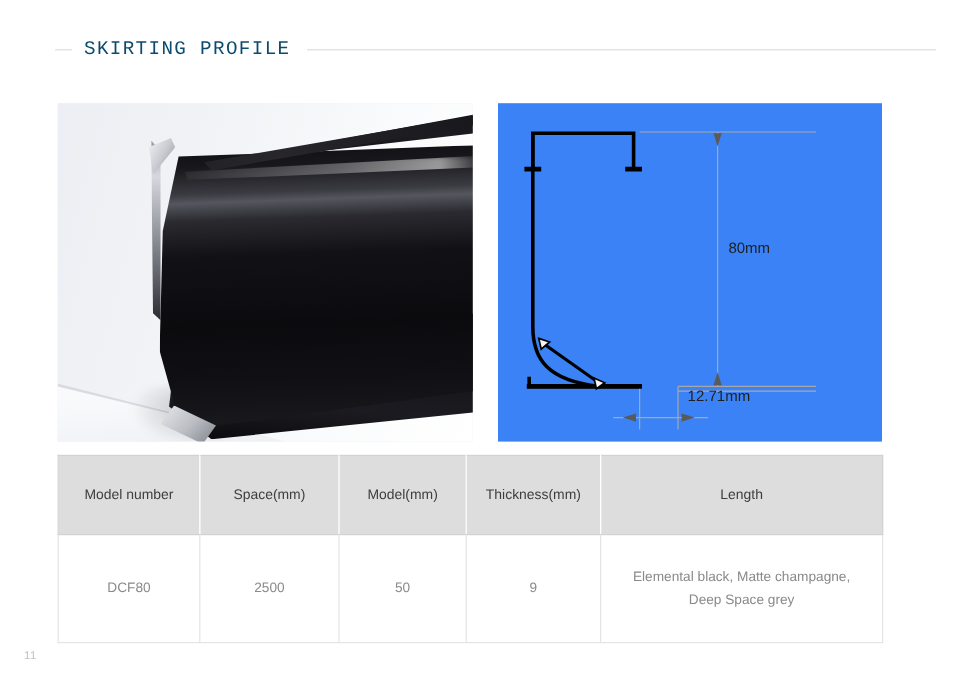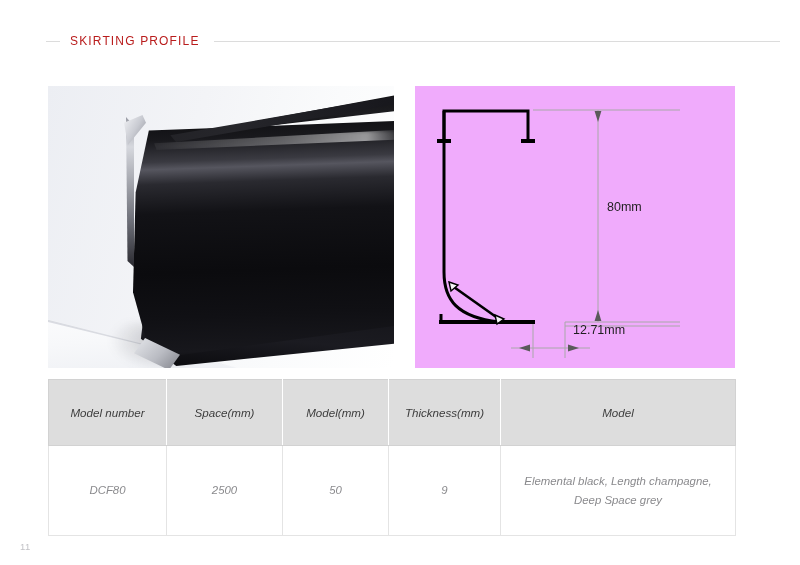--- a/index.html
+++ b/index.html
@@ -30,26 +30,27 @@
     align-items: center;
   }
   .title-rule {
     height: 1px;
     background: #dcdcdc;
     flex: 0 0 auto;
   }
   .title-rule.left  { width: 14px; }
   .title-rule.right { flex: 1 1 auto; margin-left: 14px; }
   #section-title {
-    font-size: 12px;
+    font-size: 16px;
     letter-spacing: 1.15px;
-    color: #b91c1c;
+    color: #0c4a6e;
     white-space: nowrap;
     margin-left: 10px;
     font-weight: 400;
+    font-family: Liberation Mono, monospace;
   }
 
   
   #photo-panel {
     position: absolute;
     left: 48px;
     top: 86px;
     width: 346px;
     height: 282px;
     background: #f2f2f4;
@@ -176,33 +177,32 @@
     background: radial-gradient(ellipse at 60% 40%, rgba(60,62,70,0.30) 0%, rgba(60,62,70,0) 72%);
     filter: blur(3px);
   }
 
   #drawing-panel {
     position: absolute;
     left: 415px;
     top: 86px;
     width: 320px;
     height: 282px;
-    background: #f0abfc;
+    background: #3b82f6;
   }
   #drawing-panel svg { display: block; }
 
   
   #spec-table {
     position: absolute;
     left: 48px;
     top: 379px;
     width: 687px;
     border-collapse: collapse;
     table-layout: fixed;
-    font-style: italic;
   }
   #spec-table th,
   #spec-table td {
     border: 1px solid #e4e4e4;
     text-align: center;
     vertical-align: middle;
     font-weight: 400;
   }
   #spec-table thead th {
     background: #dddddd;
@@ -326,29 +326,29 @@
         <col class="col-hei">
       <col class="col-thk">
         <col class="col-color">
     </colgroup>
     <thead>
       <tr>
         <th>Model number</th>
         <th>Space(mm)</th>
         <th>Model(mm)</th>
         <th>Thickness(mm)</th>
-        <th>Model</th>
+        <th>Length</th>
       </tr>
     </thead>
     <tbody>
       <tr>
         <td>DCF80</td>
         <td>2500</td>
         <td>50</td>
         <td>9</td>
-        <td>Elemental black, Length champagne, Deep Space grey</td>
+        <td>Elemental black, Matte champagne, Deep Space grey</td>
       </tr>
     </tbody>
   </table>
 
   <div id="page-number">11</div>
 
 </div>
 
 </body></html>

